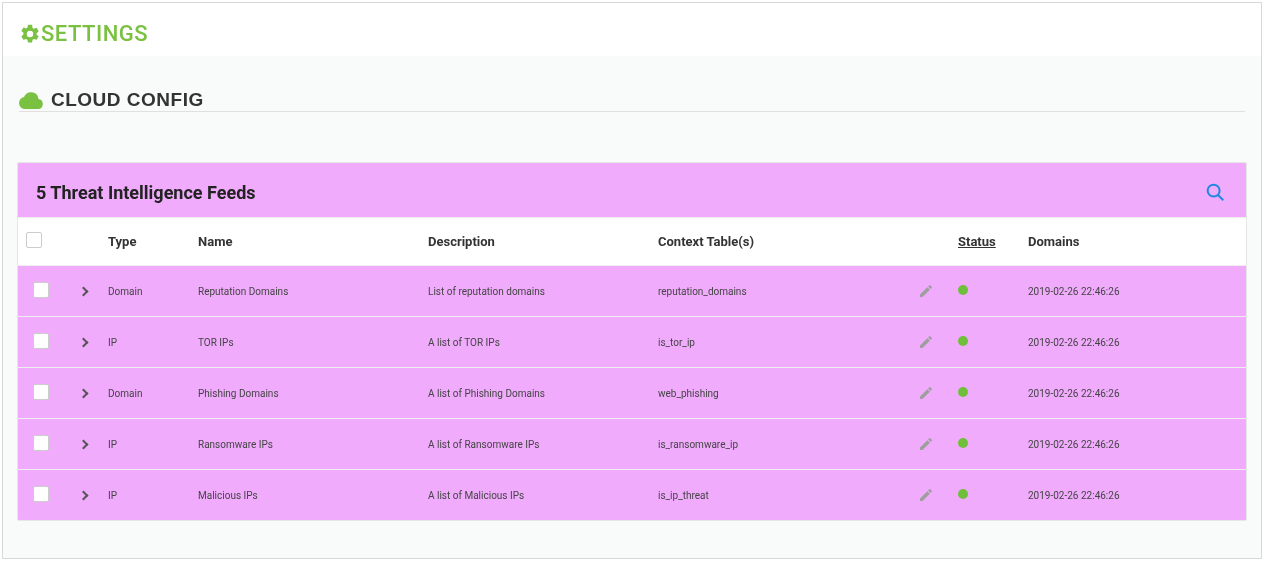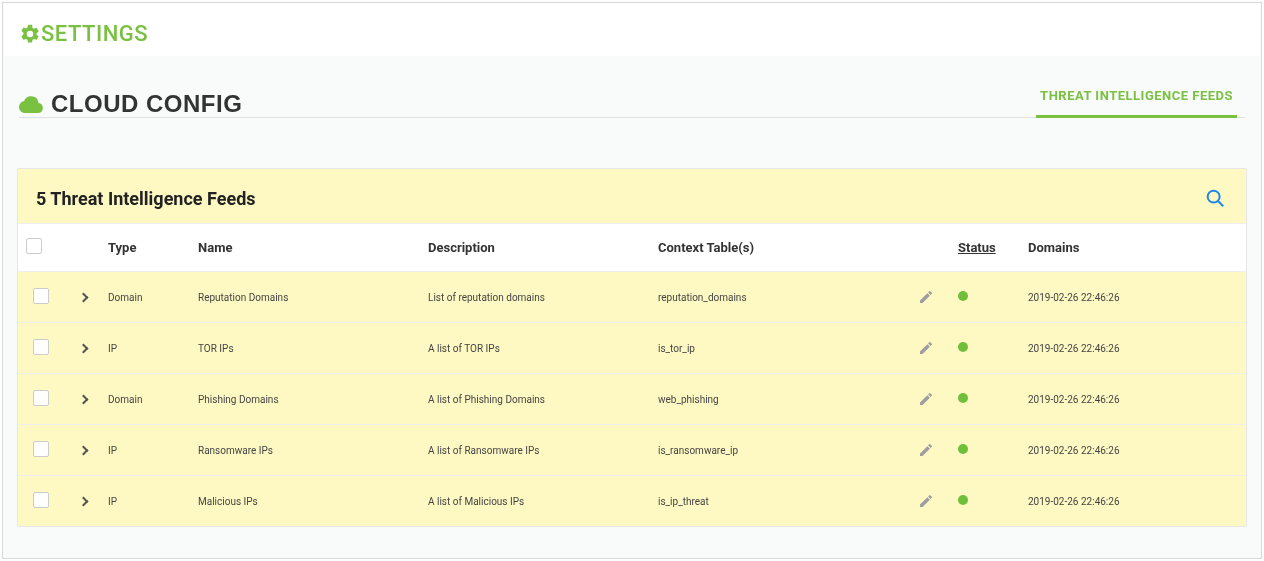--- a/index.html
+++ b/index.html
@@ -38,41 +38,41 @@
   }
   .cloud-config {
     display: flex;
     align-items: center;
     gap: 8px;
   }
   .cloud-config .cloud-icon svg { width: 24px; height: 24px; display:block; }
   .cloud-config .label {
     font-family: "Arial Narrow", "Helvetica Neue Condensed", sans-serif;
     font-stretch: condensed;
-    font-size: 24px;
+    font-size: 19px;
     font-weight: 700;
     letter-spacing: 0.5px;
     color: #333;
   }
   .tab-active {
     color: #7ac142;
     font-size: 13px;
     font-weight: 700;
     letter-spacing: 0.5px;
     padding: 0 4px 12px 4px;
     border-bottom: 3px solid #7ac142;
     margin-right: 8px;
   }
   .divider-line {
     border-bottom: 1px solid #e0e0e0;
     margin: 0 16px;
     margin-top: -1px;
   }
   .panel {
-    background: #fef9c3;
+    background: #f0abfc;
     margin: 50px 14px 14px 14px;
     border: 1px solid #e6e6e6;
     border-radius: 2px;
   }
   .panel-header {
     display: flex;
     align-items: center;
     justify-content: space-between;
     padding: 18px 20px 14px 18px;
   }
@@ -154,21 +154,20 @@
 
   <div class="subheader-row">
     <div class="cloud-config">
       <span class="cloud-icon">
         <svg viewBox="0 0 24 24" fill="#7ac142">
             <path d="M19.35 10.04A7.49 7.49 0 0 0 5.07 9.1 5.99 5.99 0 0 0 6 21h13a5 5 0 0 0 .35-9.96z"></path>
           </svg>
       </span>
       <span class="label">CLOUD CONFIG</span>
     </div>
-    <div class="tab-active">THREAT INTELLIGENCE FEEDS</div>
   </div>
   <div class="divider-line"></div>
 
   <div class="panel">
     <div class="panel-header">
       <div class="panel-title">5 Threat Intelligence Feeds</div>
       <div class="search-icon-wrap">
         <span>
           <svg viewBox="0 0 24 24" fill="none" stroke="#1e88e5" stroke-width="2.2">
               <circle cx="10.5" cy="10.5" r="6.5"></circle>

